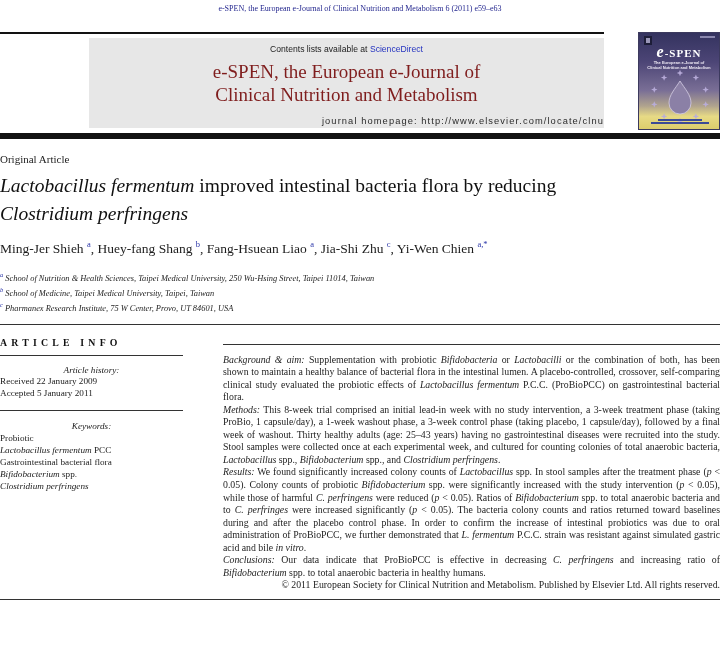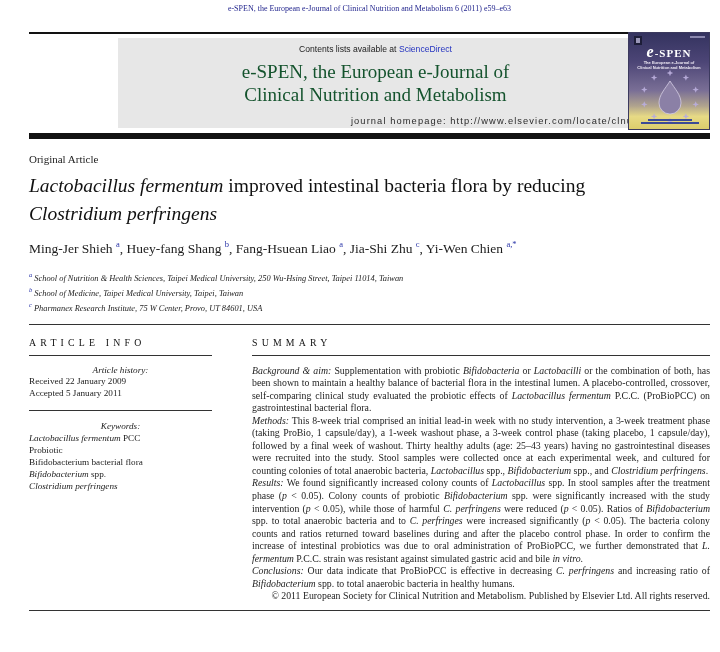--- a/index.html
+++ b/index.html
@@ -2,32 +2,32 @@
 <html lang="en" style="--orange: #ee7120; --link: #2433c0; --sup: #2a35a8; --navy: #23268e; --box: #e7e7e7;"><head>
 <meta charset="utf-8">
 <style>
   :root{
     --ink:#1c1c1c; --navy:#23268e; --link:#2433c0; --sup:#2a35a8;
     --orange:#ee7120; --box:#e7e7e7; --bar:#121212; --rule:#333;
   }
   *{box-sizing:border-box;}
   body{width:720px;height:652px;margin:0;background:#fff;overflow:hidden;
        font-family:"Liberation Serif",serif;color:var(--ink);}
-  .page{padding:0 10px;position:relative;margin-left:19px;}
+  .page{padding:0 0;position:relative;}
   .citation{padding-top:4px;text-align:center;font-size:8px;color:var(--navy);}
   
   .masthead{position:relative;height:110px;margin-top:16px;}
   .mast-topline{position:absolute;left:0;top:3px;width:604px;height:1.5px;background:var(--bar);}
   .publisher-block{position:absolute;left:0;top:7px;width:89px;height:97px;text-align:center;}
   .publisher-name{font-size:14.5px;color:var(--orange);letter-spacing:.5px;margin-top:-2px;}
   .journal-box{position:absolute;left:89px;top:9px;width:515px;height:90px;background:var(--box);
                text-align:center;padding-top:6px;}
   .contents-line{font-family:"Liberation Sans",sans-serif;font-size:8.6px;color:#222;}
   .sd-link{color:var(--link);text-decoration:none;}
-  .journal-title{font-size:19px;line-height:22.5px;margin-top:7px;color:#14532d;}
+  .journal-title{font-size:19px;line-height:22.5px;margin-top:7px;color:#7f1d1d;}
   .homepage-line{font-family:"Liberation Sans",sans-serif;font-size:9.3px;letter-spacing:1.1px;
                  color:#2b2b2b;margin-top:10px;text-align:right;}
   .mast-bar{position:absolute;left:0;top:104px;width:100%;height:6px;background:var(--bar);}
   
   .cover{position:absolute;right:0;top:3px;width:82px;height:98px;border:1px solid #3c3a5e;
          background:linear-gradient(180deg,#34335f 0%,#4c4576 30%,#7a6f96 60%,#b0a38e 76%,#e7da85 87%,#dccd6c 100%);
          overflow:hidden;}
   .cover-pubicon{position:absolute;left:5px;top:3px;width:8px;height:9px;background:#1d1d38;}
   .cover-pubicon::after{content:"";position:absolute;left:2px;top:2px;width:4px;height:5px;background:#9a97b8;}
   .cover-issue{position:absolute;right:4px;top:3px;width:15px;height:2px;background:#8a87ad;}
@@ -48,21 +48,21 @@
   .authors sup,.affil sup{color:var(--sup);}
   .authors sup{font-size:8.5px;}
   .affiliations{margin-top:12px;}
   .affil{font-size:8.4px;line-height:11.2px;font-style:italic;}
   .affil sup{font-size:6.5px;}
   .full-rule{border:none;border-top:1px solid var(--rule);margin:10px 0 0;}
   
   .columns{display:flex;margin-top:12px;}
   .left-col{width:183px;flex:none;margin-right:40px;}
   .right-col{flex:1;min-width:0;}
-  .col-heading{font-size:9.8px;font-weight:normal;letter-spacing:4.2px;color:#111;}
+  .col-heading{font-size:9.8px;font-weight:bold;letter-spacing:4.2px;color:#111;}
   .head-rule{border-top:1px solid var(--rule);margin:7px 0 9px;}
   .mid-rule{border-top:1px solid var(--rule);margin:10px 0;}
   .history div,.kw,.ital-label{font-size:9.2px;line-height:11.9px;}
   .ital-label{font-style:italic;text-align:center;}
   .keywords{margin-top:0;}
   .spara{font-size:9.8px;line-height:12.55px;text-align:justify;}
   .copyright{font-size:9.8px;line-height:12.55px;text-align:justify;text-align-last:right;text-indent:10px;}
   .bottom-rule{margin-top:7px;}
 </style>
 </head>
@@ -137,31 +137,30 @@
       <div class="head-rule"></div>
       <div class="history">
         <div class="ital-label">Article history:</div>
         <div>Received 22 January 2009</div>
         <div>Accepted 5 January 2011</div>
       </div>
       <div class="mid-rule"></div>
       <div class="keywords">
         <div class="ital-label">Keywords:</div>
         <div id="keywords-list">
+            <div class="kw">Probiotic</div>
             <div class="kw"><i>Lactobacillus fermentum</i> PCC</div>
-            <div class="kw">Probiotic</div>
-            <div class="kw">Bifidobacterium bacterial flora</div>
+            <div class="kw">Gastrointestinal bacterial flora</div>
             <div class="kw"><i>Bifidobacterium</i> spp.</div>
             <div class="kw"><i>Clostridium perfringens</i></div>
           </div>
       </div>
     </div>
 
     <div class="right-col">
-      <div class="col-heading">SUMMARY</div>
       <div class="head-rule"></div>
       <div id="summary-paras">
           <div class="spara"><i>Background &amp; aim:</i> Supplementation with probiotic <i>Bifidobacteria</i> or <i>Lactobacilli</i> or the combination of both, has been shown to maintain a healthy balance of bacterial flora in the intestinal lumen. A placebo-controlled, crossover, self-comparing clinical study evaluated the probiotic effects of <i>Lactobacillus fermentum</i> P.C.C. (ProBioPCC) on gastrointestinal bacterial flora.</div>
           <div class="spara"><i>Methods:</i> This 8-week trial comprised an initial lead-in week with no study intervention, a 3-week treatment phase (taking ProBio, 1 capsule/day), a 1-week washout phase, a 3-week control phase (taking placebo, 1 capsule/day), followed by a final week of washout. Thirty healthy adults (age: 25–43 years) having no gastrointestinal diseases were recruited into the study. Stool samples were collected once at each experimental week, and cultured for counting colonies of total anaerobic bacteria, <i>Lactobacillus</i> spp., <i>Bifidobacterium</i> spp., and <i>Clostridium perfringens</i>.</div>
           <div class="spara"><i>Results:</i> We found significantly increased colony counts of <i>Lactobacillus</i> spp. In stool samples after the treatment phase (<i>p</i> &lt; 0.05). Colony counts of probiotic <i>Bifidobacterium</i> spp. were significantly increased with the study intervention (<i>p</i> &lt; 0.05), while those of harmful <i>C. perfringens</i> were reduced (<i>p</i> &lt; 0.05). Ratios of <i>Bifidobacterium</i> spp. to total anaerobic bacteria and to <i>C. perfringes</i> were increased significantly (<i>p</i> &lt; 0.05). The bacteria colony counts and ratios returned toward baselines during and after the placebo control phase. In order to confirm the increase of intestinal probiotics was due to oral administration of ProBioPCC, we further demonstrated that <i>L. fermentum</i> P.C.C. strain was resistant against simulated gastric acid and bile <i>in vitro</i>.</div>
           <div class="spara"><i>Conclusions:</i> Our data indicate that ProBioPCC is effective in decreasing <i>C. perfringens</i> and increasing ratio of <i>Bifidobacterium</i> spp. to total anaerobic bacteria in healthy humans.</div>
         </div>
       <div class="copyright">© 2011 European Society for Clinical Nutrition and Metabolism. Published by Elsevier Ltd. All rights reserved.</div>
     </div>
   </div>

